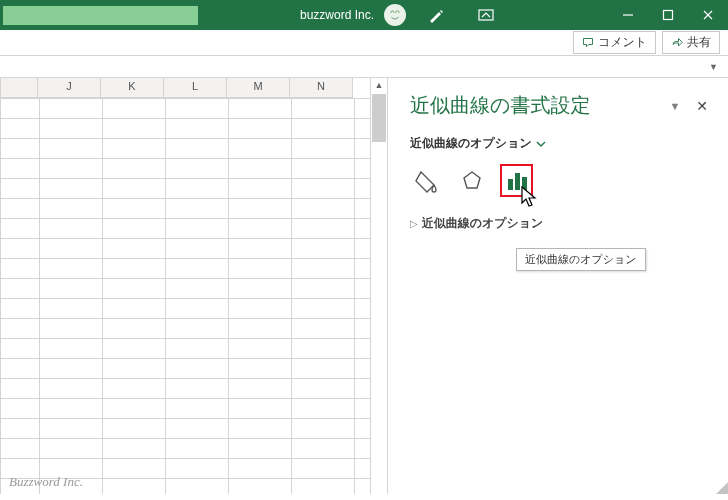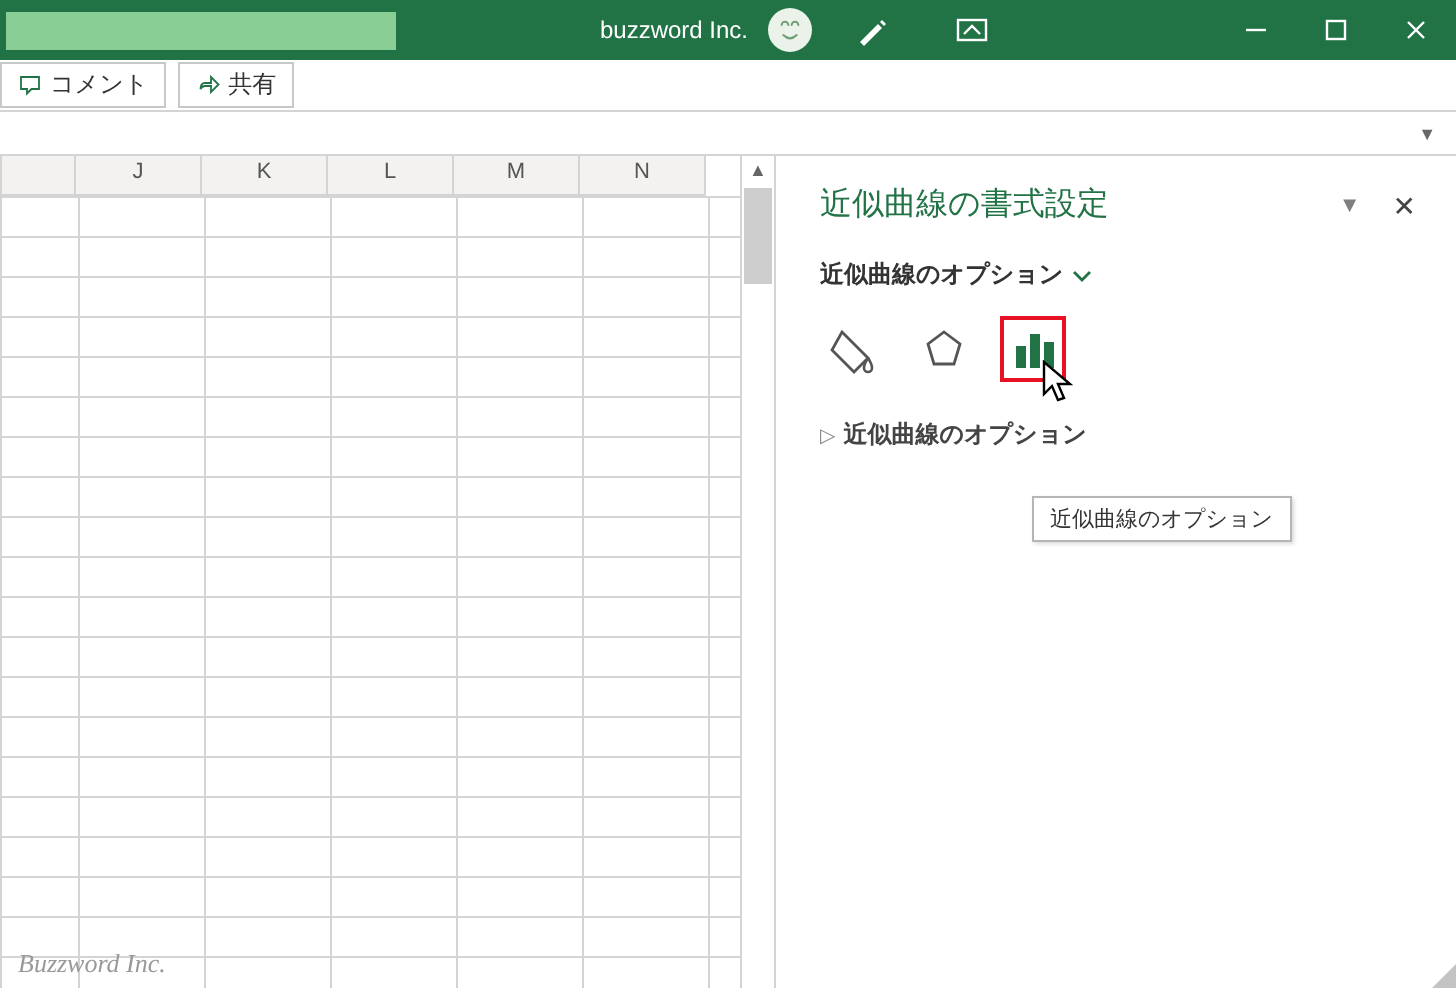--- a/index.html
+++ b/index.html
@@ -7,21 +7,21 @@
 
     .titlebar { height: 30px; background: #217346; display: flex; align-items: center; color: #fff; }
     .qat-dummy { width: 195px; height: 19px; background: #b6f5b6; margin-left: 3px; opacity: .7; }
     .title-center { flex: 1; display: flex; align-items: center; justify-content: center; gap: 10px; }
     .title-text { font-size: 12px; color: #fff; }
     .avatar { width: 22px; height: 22px; border-radius: 50%; background: #eaf2e9; display: flex; align-items: center; justify-content: center; }
     .avatar svg { width: 20px; height: 20px; }
     .title-icon { width: 40px; height: 30px; display: flex; align-items: center; justify-content: center; }
     .title-icn { display: block; }
 
-    .ribbon-row { height: 26px; border-bottom: 1px solid #d4d4d4; background: #fff; display: flex; align-items: center; gap: 6px; padding-right: 8px; }
+    .ribbon-row { height: 26px; border-bottom: 1px solid #d4d4d4; background: #fff; display: flex; align-items: center; justify-content: flex-end; gap: 6px; padding-right: 8px; }
     .pill { border: 1px solid #c8c8c8; padding: 2px 8px; font-size: 12px; color: #333; display: flex; align-items: center; gap: 4px; cursor: pointer; }
     .pill-icon { width: 12px; height: 12px; }
 
     .formula-bar { height: 22px; border-bottom: 1px solid #d4d4d4; display: flex; align-items: center; justify-content: flex-end; padding-right: 4px; }
     .drop-caret { font-size: 9px; color: #666; padding: 2px 6px; cursor: pointer; }
 
     .content { display: flex; height: 416px; }
 
     .sheet-area { width: 370px; position: relative; }
     .col-headers { display: grid; grid-template-columns: 38px 63px 63px 63px 63px 63px; height: 20px; }
@@ -29,21 +29,21 @@
     .hdr-cell:first-child { border-left: 1px solid #d4d4d4; }
     .grid-body { height: 396px; background-image: linear-gradient(to right,#d4d4d4 1px,transparent 1px),linear-gradient(to bottom,#d4d4d4 1px,transparent 1px); background-size: 63px 20px; background-position: 38px 0; border-left: 1px solid #d4d4d4; position: relative; }
     .watermark { position: absolute; left: 8px; bottom: 4px; font-size: 13px; color: #999; font-style: italic; font-family: Georgia, serif; pointer-events: none; }
 
     .vbar { width: 18px; border-left: 1px solid #d4d4d4; border-right: 1px solid #d4d4d4; display: flex; flex-direction: column; align-items: center; }
     .vbar .caret { font-size: 9px; color: #666; padding: 2px 0; cursor: pointer; }
     .vbar .thumb { width: 14px; height: 48px; background: #cdcdcd; margin-top: 2px; border-radius: 0; }
 
     .pane { flex: 1; padding: 14px 14px 8px 22px; position: relative; }
     .pane-title-row { display: flex; align-items: center; }
-    .pane-title { font-size: 16px; color: #217346; font-weight: 400; }
+    .pane-title { font-size: 20px; color: #217346; font-weight: 400; }
     .pane-caret { margin-left: auto; color: #808080; font-size: 11px; padding: 4px 10px; cursor: pointer; }
     .pane-close { color: #444; font-size: 14px; padding: 2px 6px; cursor: pointer; }
     .sub-link { margin-top: 16px; font-size: 12px; font-weight: 600; color: #333; display: flex; align-items: center; gap: 4px; cursor: pointer; }
     .sub-link svg { width: 10px; height: 10px; }
 
     .icon-row { display: flex; gap: 12px; margin-top: 12px; align-items: center; }
     .tool-icon { width: 33px; height: 33px; display: flex; align-items: center; justify-content: center; cursor: pointer; position: relative; }
     .tool-icon.sel { border: 2px solid #e81123; }
     .cursor-img { position: absolute; left: 19px; top: 20px; pointer-events: none; }
 

